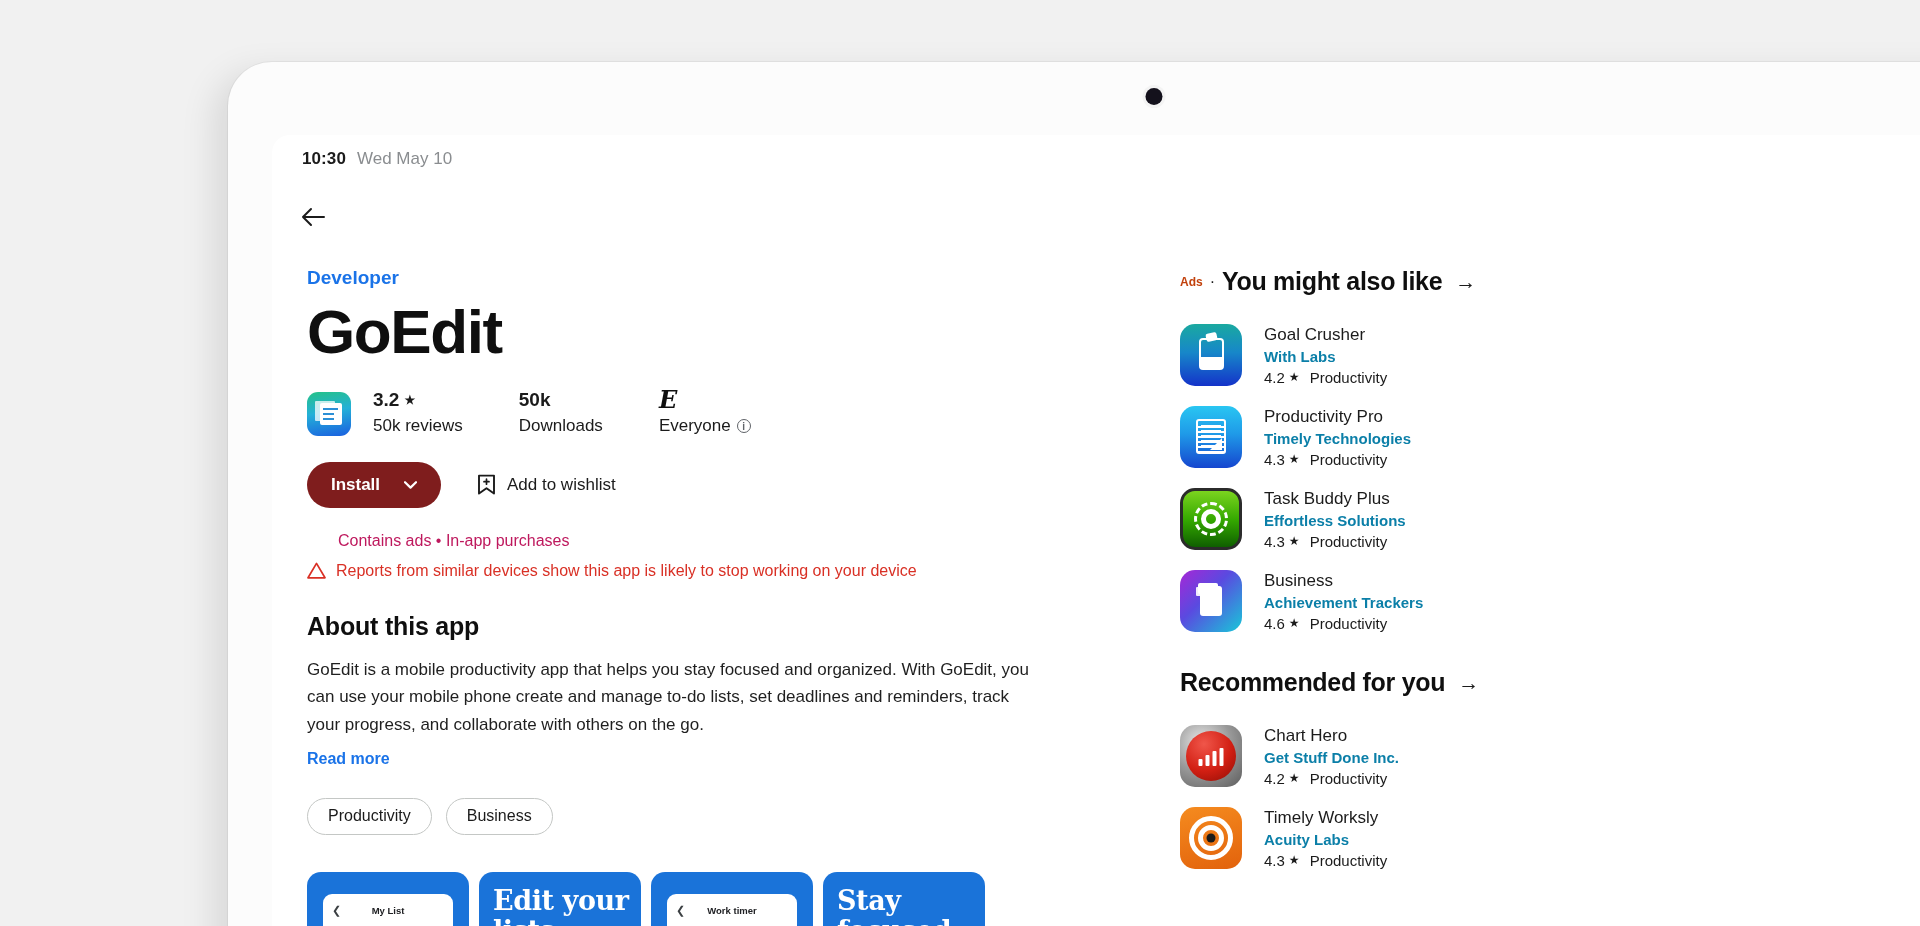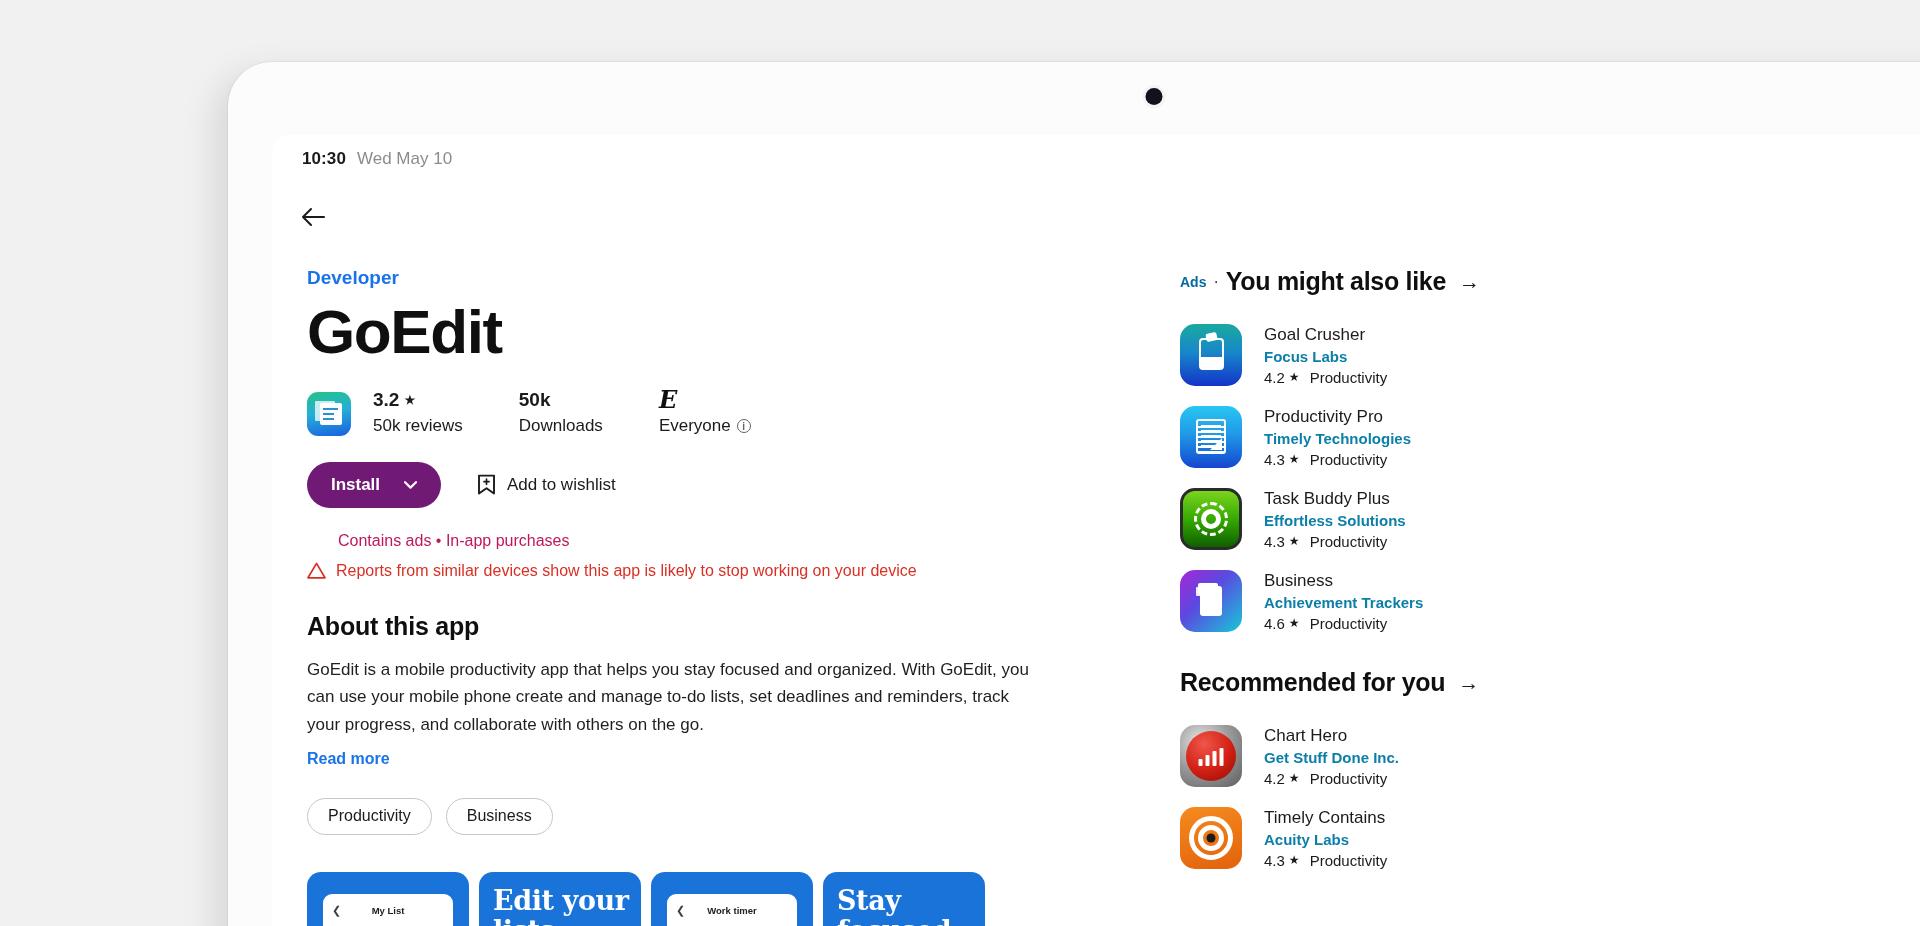--- a/index.html
+++ b/index.html
@@ -133,21 +133,21 @@
     border: 1.4px solid #5f6368; color: #5f6368;
     font-size: 10px; font-weight: bold; margin-left: 6px;
     vertical-align: 1px;
   }
 
   
   .installrow { display: flex; align-items: center; margin-top: 26px; }
   #install-btn {
     display: flex; align-items: center; justify-content: center; gap: 24px;
     width: 134px; height: 46px;
-    background: #701a75;
+    background: #7f1d1d;
     border: none; border-radius: 23px;
     color: #ffffff; font-size: 17px; font-weight: bold;
     font-family: "Liberation Sans", sans-serif;
     cursor: pointer;
   }
   #wishlist-btn {
     display: flex; align-items: center; gap: 11px;
     margin-left: 36px;
     font-size: 17px; color: #1b1b1b;
     background: none; border: none; cursor: pointer;
@@ -205,21 +205,21 @@
     font-weight: bold; font-size: 27px; line-height: 1.12;
     color: #ffffff; letter-spacing: -.4px;
   }
 
   
   .rail-h {
     display: flex; align-items: center; gap: 9px;
     margin-bottom: 18px;
   }
   .rail-h .ads {
-    font-size: 14px; font-weight: bold; color: #0369a1;
+    font-size: 12px; font-weight: bold; color: #c2410c;
   }
   .rail-h .dot { font-size: 16px; color: #1b1b1b; margin: 0 -2px; }
   .rail-h .label {
     font-size: 25px; font-weight: bold; color: #0f0f0f; letter-spacing: -.3px;
   }
   .rail-h .arrow { font-size: 21px; color: #1b1b1b; margin-left: 4px; cursor: pointer; }
 
   .applist { display: flex; flex-direction: column; }
   .approw {
     display: flex; align-items: center;
@@ -468,21 +468,21 @@
           </div>
 
           <div class="applist">
             <div class="approw">
               <div class="ic ic-goal">
                 <div class="clip"></div>
                 <div class="art"></div>
               </div>
               <div class="tx">
                 <div class="nm">Goal Crusher</div>
-                <div class="dev">Focus Labs</div>
+                <div class="dev">With Labs</div>
                 <div class="rt">
                   <span>4.2</span>
                   <span class="star">★</span>
                   <span class="cat">Productivity</span>
                 </div>
               </div>
             </div>
 
             <div class="approw">
               <div class="ic ic-prod">
@@ -561,21 +561,21 @@
               </div>
             </div>
 
             <div class="approw">
               <div class="ic ic-timely">
                 <div class="r1"></div>
                 <div class="r2"></div>
                 <div class="r3"></div>
               </div>
               <div class="tx">
-                <div class="nm">Timely Contains</div>
+                <div class="nm">Timely Worksly</div>
                 <div class="dev">Acuity Labs</div>
                 <div class="rt">
                   <span>4.3</span>
                   <span class="star">★</span>
                   <span class="cat">Productivity</span>
                 </div>
               </div>
             </div>
           </div>
 

